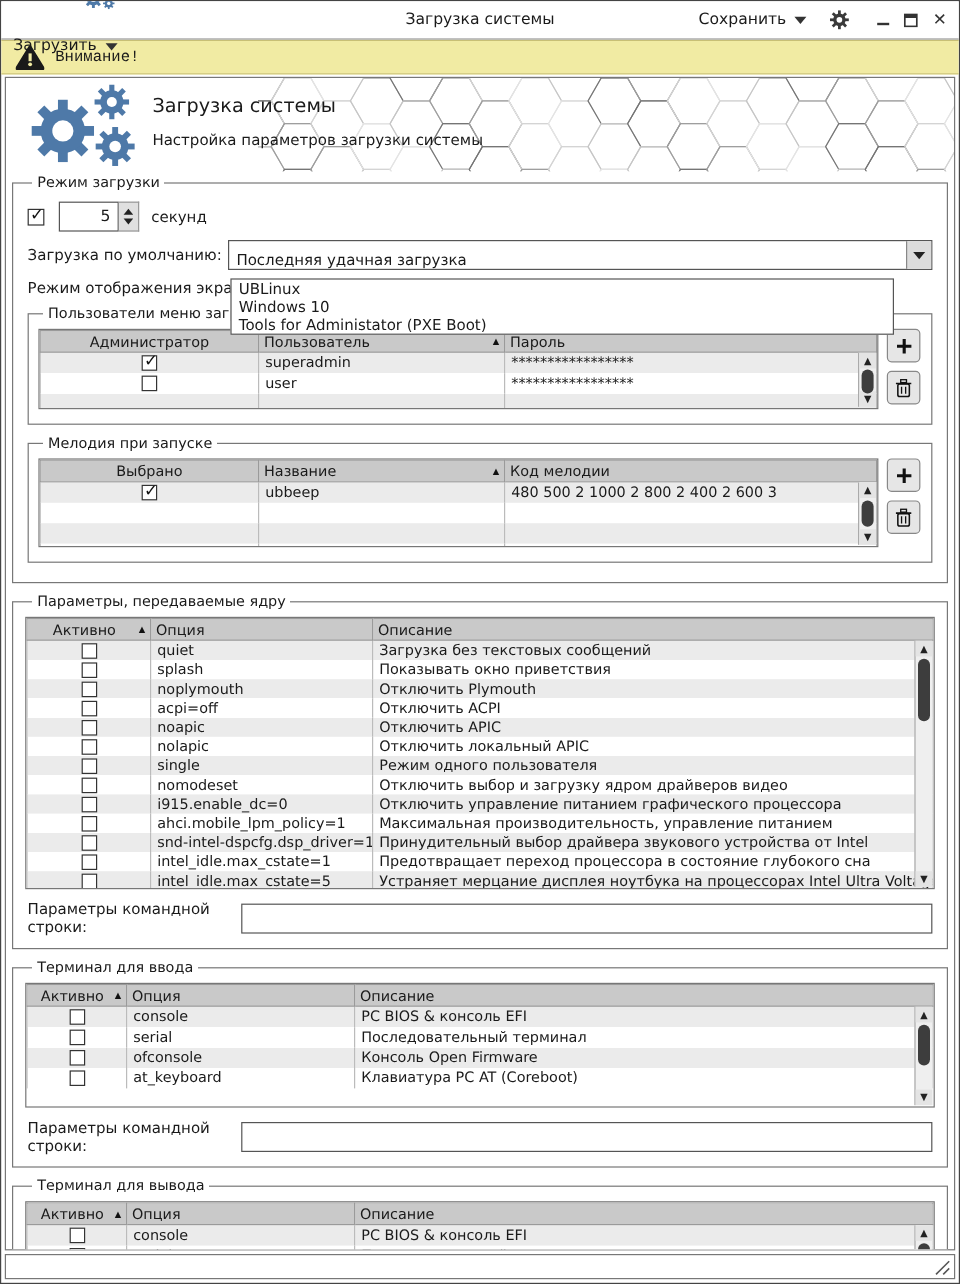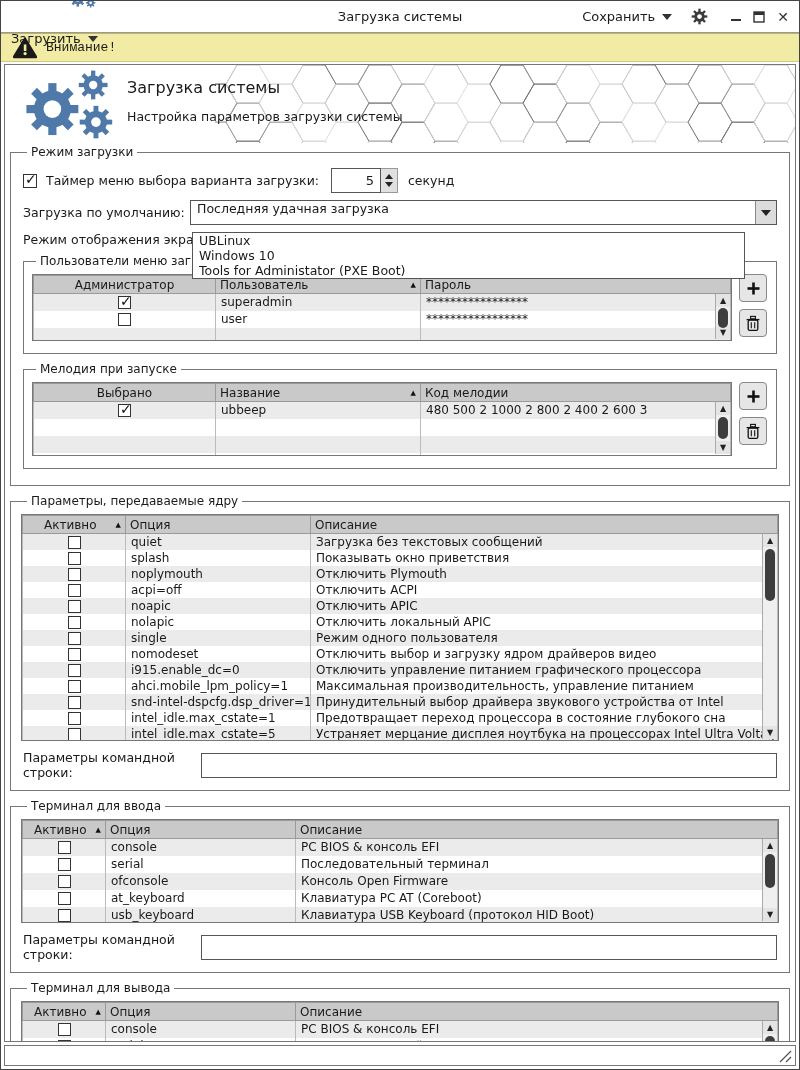--- a/index.html
+++ b/index.html
@@ -43,21 +43,21 @@
   .cb{width:14px;height:14px;border:1.5px solid #333;background:#fff;display:inline-block;position:relative;vertical-align:middle;flex:none;}
   .cb.checked::after{content:"\2713";position:absolute;left:1px;top:-4px;font-size:14px;font-weight:bold;color:#111;}
   
   .spin{display:flex;margin-left:12px;height:25px;}
   .spin-val{width:50px;border:1px solid #555;background:#fff;font-size:13px;display:flex;align-items:center;justify-content:flex-end;padding:0 6px;}
   .spin-btn{width:17px;border:1px solid #999;border-left:none;background:#e0e0e0;display:flex;flex-direction:column;align-items:center;justify-content:center;gap:3px;}
   .tri-up{width:0;height:0;border-left:4px solid transparent;border-right:4px solid transparent;border-bottom:5px solid #222;}
   .tri-dn{width:0;height:0;border-left:4px solid transparent;border-right:4px solid transparent;border-top:5px solid #222;}
   
   .lblfix{width:167px;flex:none;}
-  .combo{flex:1;height:25px;border:1px solid #555;display:flex;align-items:flex-start;background:#fff;}
+  .combo{flex:1;height:25px;border:1px solid #555;display:flex;align-items:flex-end;background:#fff;}
   .combo-text{flex:1;padding:0 6px;font-size:12.5px;white-space:nowrap;overflow:hidden;}
   .combo-btn{width:21px;height:100%;background:#dcdcdc;border-left:1px solid #888;display:flex;align-items:center;justify-content:center;flex:none;}
   .combo-btn .tri-dn{border-left-width:5px;border-right-width:5px;border-top-width:6px;}
   .combo-row{position:relative;}
   .dropdown{position:absolute;left:169px;right:32px;top:32px;background:#fff;border:1px solid #555;z-index:30;}
   .dd-item{font-size:12.5px;line-height:15px;padding:0 6px;white-space:nowrap;}
   
   .tbl-and-btns{display:flex;align-items:flex-start;gap:7px;margin:4px 0;}
   .tblwrap{border:1px solid #777;position:relative;overflow:hidden;flex:1;background:#fff;}
   table.tbl{border-collapse:collapse;table-layout:fixed;width:100%;font-size:12px;}
@@ -285,21 +285,20 @@
         <div class="apptitle">Загрузка системы</div>
         <div class="appsub">Настройка параметров загрузки системы</div>
       </div>
     </div>
 
     <fieldset class="group">
       <legend>Режим загрузки</legend>
 
       <div class="frow">
         <span class="cb checked"></span>
-        <span style="margin-left:9px">Таймер меню выбора варианта загрузки:</span>
         <div class="spin">
           <div class="spin-val">5</div>
           <div class="spin-btn">
             <span class="tri-up"></span>
             <span class="tri-dn"></span>
           </div>
         </div>
         <span style="margin-left:10px">секунд</span>
       </div>
 
@@ -634,25 +633,20 @@
               <tr class="odd">
                 <td class="cbcell"><span class="cb"></span></td>
                 <td>ofconsole</td>
                 <td>Консоль Open Firmware</td>
               </tr>
               <tr class="even">
                 <td class="cbcell"><span class="cb"></span></td>
                 <td>at_keyboard</td>
                 <td>Клавиатура PC AT (Coreboot)</td>
               </tr>
-              <tr class="odd">
-                <td class="cbcell"><span class="cb"></span></td>
-                <td>usb_keyboard</td>
-                <td>Клавиатура USB Keyboard (протокол HID Boot)</td>
-              </tr>
             </tbody>
         </table>
         <div class="vscroll">
           <div class="vs-btn">▲</div>
           <div class="vs-track">
               <div class="vs-thumb" style="top:2px;height:34px"></div>
             </div>
           <div class="vs-btn">▼</div>
         </div>
       </div>

